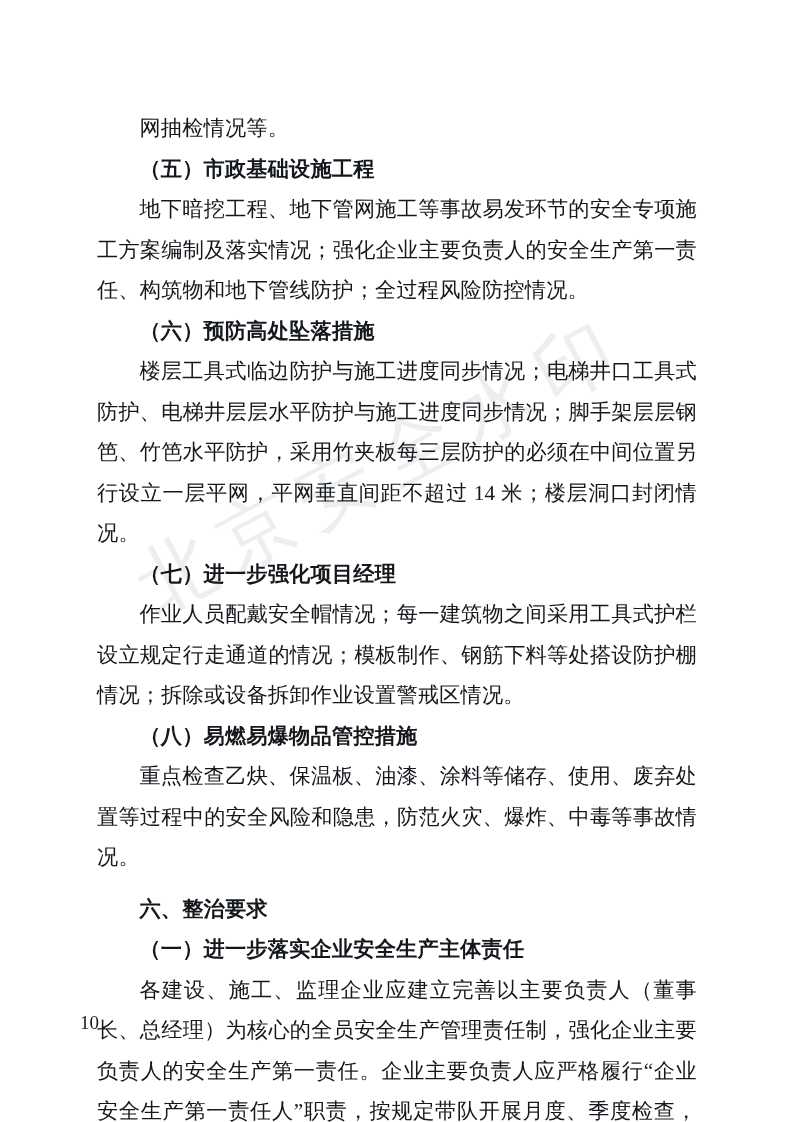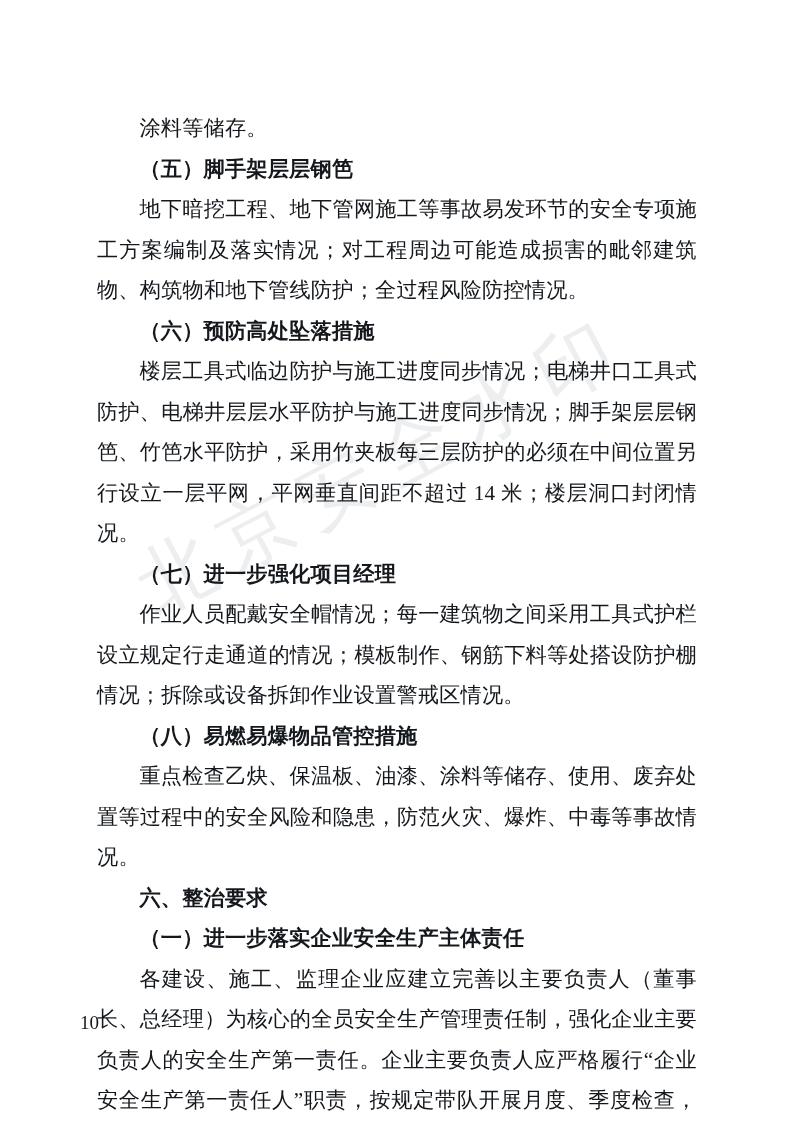--- a/index.html
+++ b/index.html
@@ -50,41 +50,42 @@
   }
   p.heading {
     text-indent: 2em;
     font-weight: bold;
     font-family: "DejaVu Serif", "Liberation Serif", serif;
   }
   p.sub-heading {
     text-indent: 2em;
     font-weight: bold;
     font-family: "DejaVu Serif", "Liberation Serif", serif;
+    margin-top: 11px;
   }
   .page-number {
     position: absolute;
     left: 80px;
     top: 1012px;
     font-size: 19px;
     font-family: "Liberation Serif", "DejaVu Serif", serif;
     color: #14181c;
   }
 </style>
 </head>
 <body>
 
 <div class="page">
 
   <div class="watermark">北京安全水印</div>
 
   <div class="content">
-    <p class="indent">涂料等储存。</p>
-    <p class="heading">（五）脚手架层层钢笆</p>
-    <p class="indent">地下暗挖工程、地下管网施工等事故易发环节的安全专项施工方案编制及落实情况；对工程周边可能造成损害的毗邻建筑物、构筑物和地下管线防护；全过程风险防控情况。</p>
+    <p class="indent">网抽检情况等。</p>
+    <p class="heading">（五）市政基础设施工程</p>
+    <p class="indent">地下暗挖工程、地下管网施工等事故易发环节的安全专项施工方案编制及落实情况；强化企业主要负责人的安全生产第一责任、构筑物和地下管线防护；全过程风险防控情况。</p>
     <p class="heading">（六）预防高处坠落措施</p>
     <p class="indent">楼层工具式临边防护与施工进度同步情况；电梯井口工具式防护、电梯井层层水平防护与施工进度同步情况；脚手架层层钢笆、竹笆水平防护，采用竹夹板每三层防护的必须在中间位置另行设立一层平网，平网垂直间距不超过 14 米；楼层洞口封闭情况。</p>
     <p class="heading">（七）进一步强化项目经理</p>
     <p class="indent">作业人员配戴安全帽情况；每一建筑物之间采用工具式护栏设立规定行走通道的情况；模板制作、钢筋下料等处搭设防护棚情况；拆除或设备拆卸作业设置警戒区情况。</p>
     <p class="heading">（八）易燃易爆物品管控措施</p>
     <p class="indent">重点检查乙炔、保温板、油漆、涂料等储存、使用、废弃处置等过程中的安全风险和隐患，防范火灾、爆炸、中毒等事故情况。</p>
     <p class="sub-heading">六、整治要求</p>
     <p class="heading">（一）进一步落实企业安全生产主体责任</p>
     <p class="indent">各建设、施工、监理企业应建立完善以主要负责人（董事长、总经理）为核心的全员安全生产管理责任制，强化企业主要负责人的安全生产第一责任。企业主要负责人应严格履行“企业安全生产第一责任人”职责，按规定带队开展月度、季度检查，并在节假日、特殊气候条件下进行带班值守和带队检查。进一步强化项目经理、</p>
   </div>

